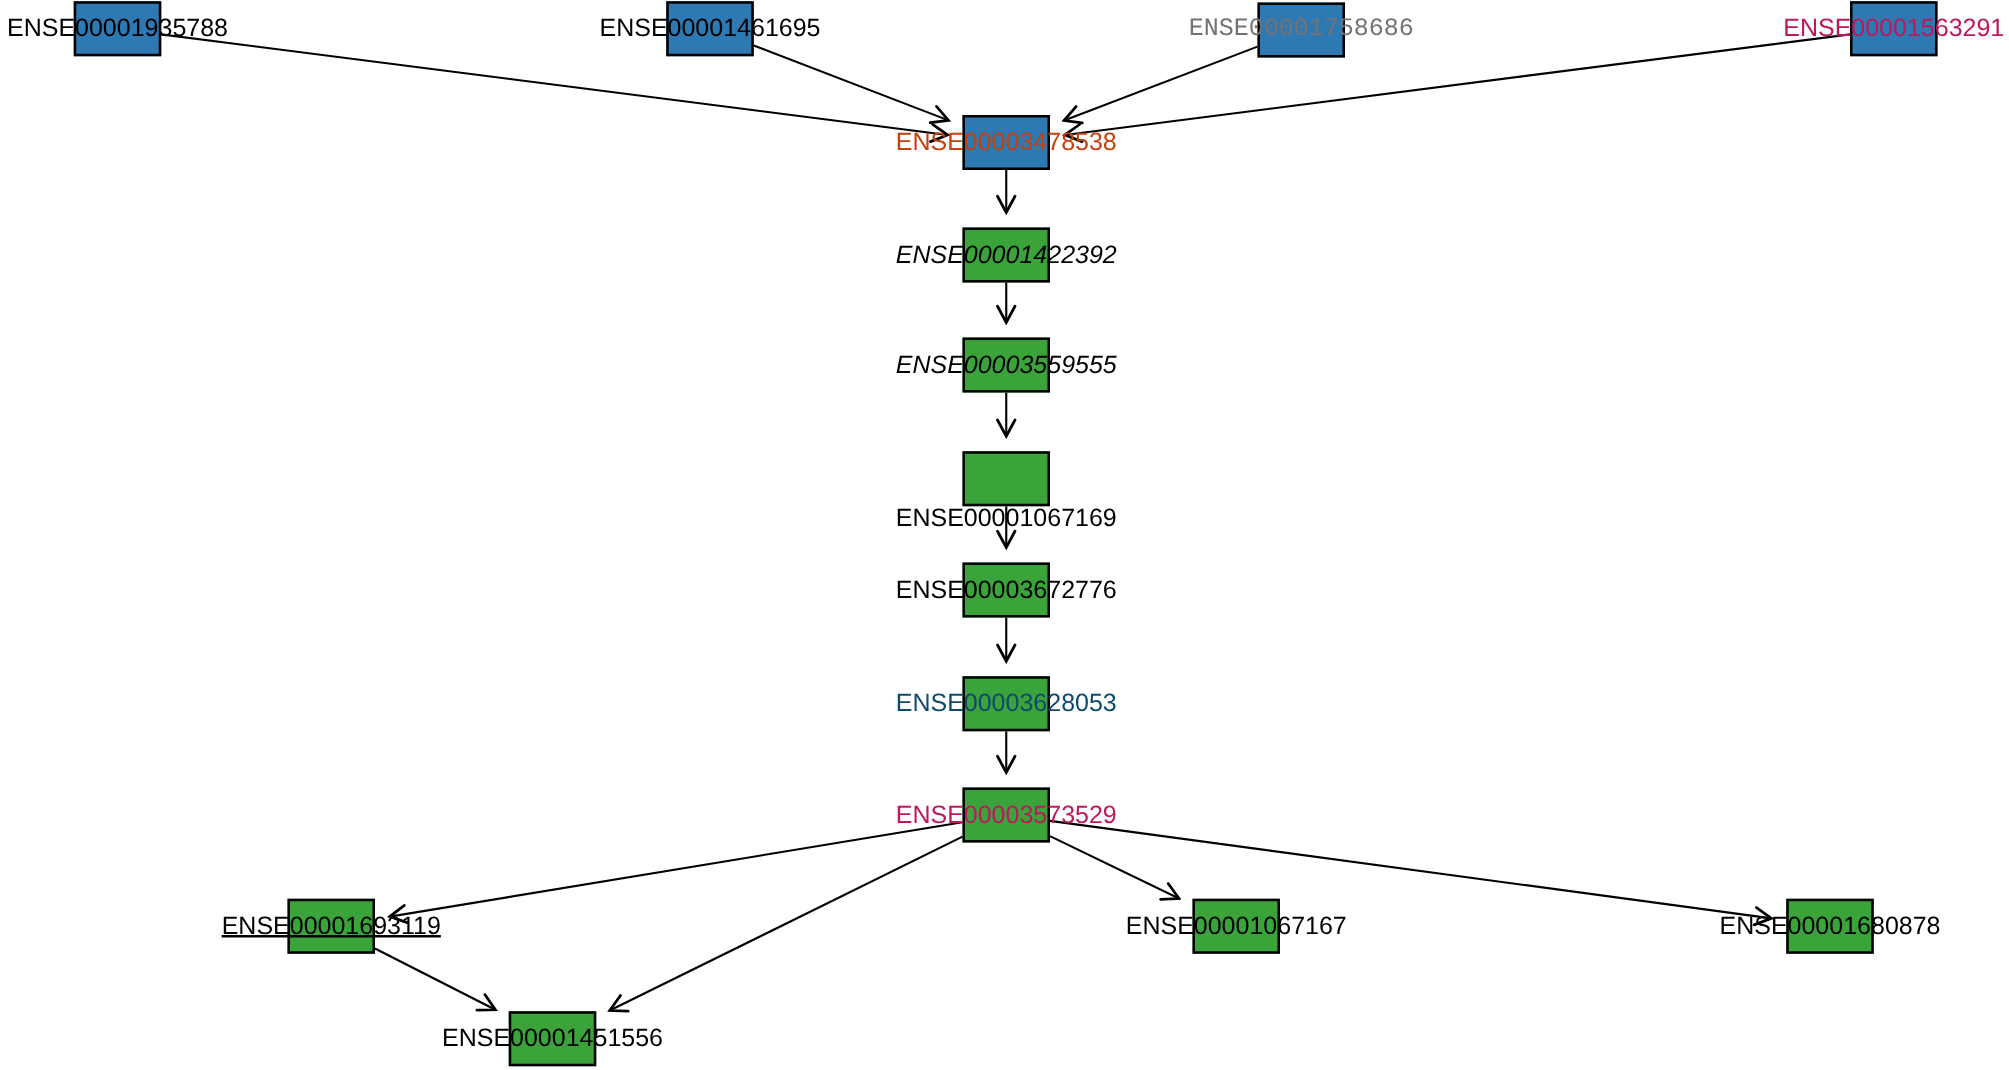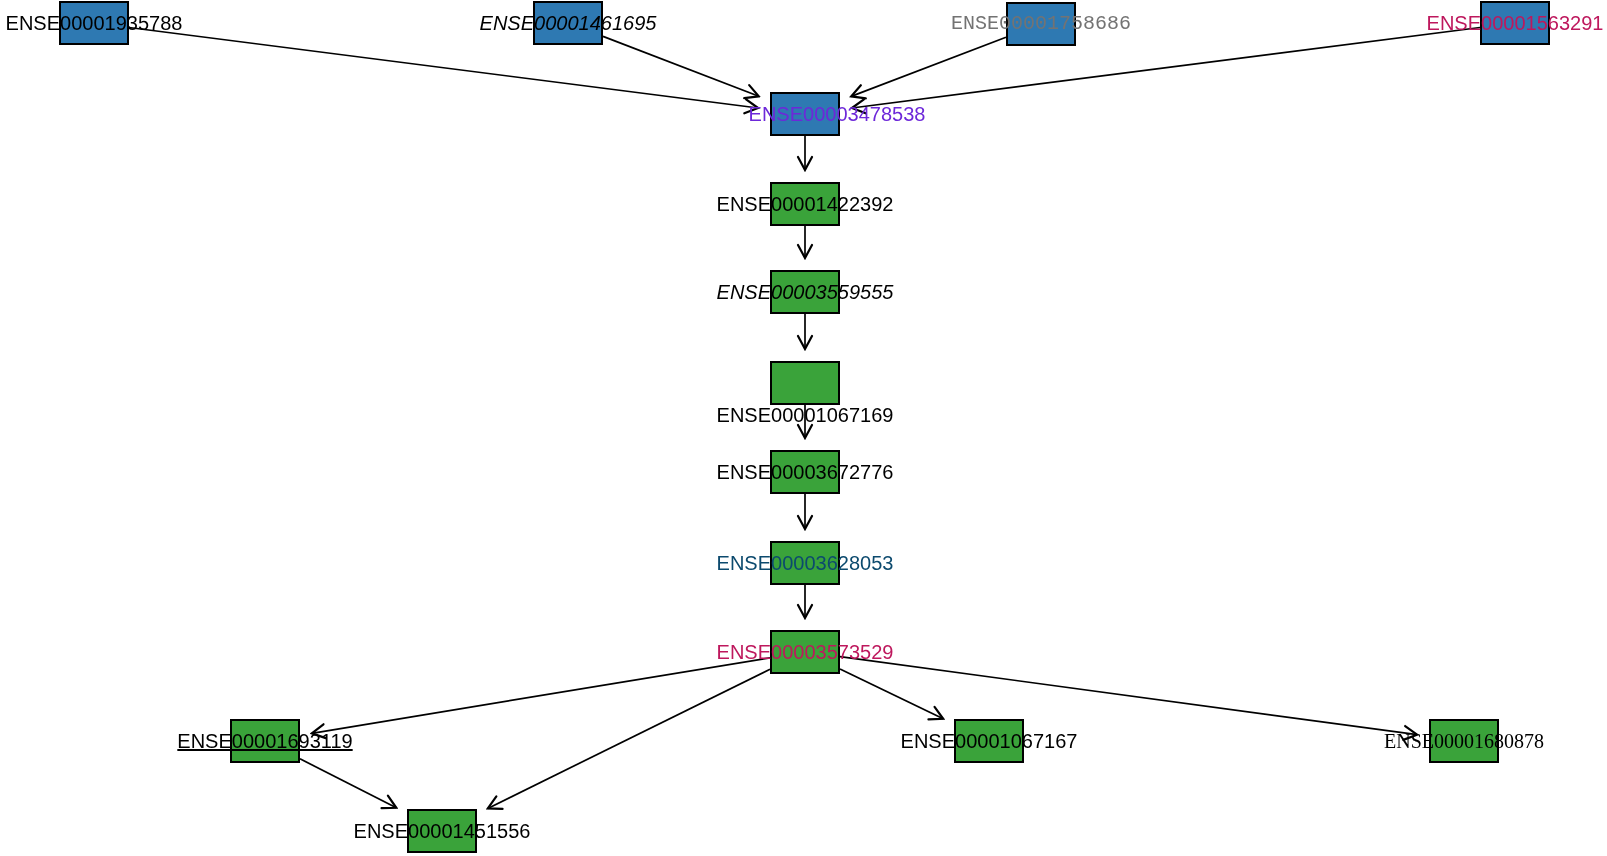--- a/index.html
+++ b/index.html
@@ -86,28 +86,28 @@
       <div class="node-box" style="left: 770px; top: 450px; width: 70px; height: 44px; background: rgb(58, 163, 58); border-color: rgb(0, 0, 0);"></div>
       <div class="node-box" style="left: 770px; top: 541px; width: 70px; height: 44px; background: rgb(58, 163, 58); border-color: rgb(0, 0, 0);"></div>
       <div class="node-box" style="left: 770px; top: 630px; width: 70px; height: 44px; background: rgb(58, 163, 58); border-color: rgb(0, 0, 0);"></div>
       <div class="node-box" style="left: 230px; top: 719px; width: 70px; height: 44px; background: rgb(58, 163, 58); border-color: rgb(0, 0, 0);"></div>
       <div class="node-box" style="left: 407px; top: 809px; width: 70px; height: 44px; background: rgb(58, 163, 58); border-color: rgb(0, 0, 0);"></div>
       <div class="node-box" style="left: 954px; top: 719px; width: 70px; height: 44px; background: rgb(58, 163, 58); border-color: rgb(0, 0, 0);"></div>
       <div class="node-box" style="left: 1429px; top: 719px; width: 70px; height: 44px; background: rgb(58, 163, 58); border-color: rgb(0, 0, 0);"></div>
     </div>
   <div id="labels-layer">
       <div class="node-label" style="left: 94px; top: 23px; color: rgb(0, 0, 0);">ENSE00001935788</div>
-      <div class="node-label" style="left: 568px; top: 23px; color: rgb(0, 0, 0); font-style: italic;">ENSE00001461695</div>
+      <div class="node-label" style="left: 568px; top: 23px; color: rgb(0, 0, 0);">ENSE00001461695</div>
       <div class="node-label" style="left: 1041px; top: 24px; color: #737373; font-family: Liberation Mono, monospace;">ENSE00001758686</div>
       <div class="node-label" style="left: 1515px; top: 23px; color: #be185d;">ENSE00001563291</div>
-      <div class="node-label" style="left: 805px; top: 114px; color: #6d28d9; margin-left: 32px;">ENSE00003478538</div>
-      <div class="node-label" style="left: 805px; top: 204px; color: rgb(0, 0, 0);">ENSE00001422392</div>
+      <div class="node-label" style="left: 805px; top: 114px; color: #c2410c;">ENSE00003478538</div>
+      <div class="node-label" style="left: 805px; top: 204px; color: rgb(0, 0, 0); font-style: italic;">ENSE00001422392</div>
       <div class="node-label" style="left: 805px; top: 292px; color: rgb(0, 0, 0); font-style: italic;">ENSE00003559555</div>
       <div class="node-label" style="left: 805px; top: 383px; color: rgb(0, 0, 0); margin-top: 32px;">ENSE00001067169</div>
       <div class="node-label" style="left: 805px; top: 472px; color: rgb(0, 0, 0);">ENSE00003672776</div>
       <div class="node-label" style="left: 805px; top: 563px; color: #0c4a6e;">ENSE00003628053</div>
       <div class="node-label" style="left: 805px; top: 652px; color: #be185d;">ENSE00003573529</div>
       <div class="node-label" style="left: 265px; top: 741px; color: rgb(0, 0, 0); text-decoration: underline;">ENSE00001693119</div>
       <div class="node-label" style="left: 442px; top: 831px; color: rgb(0, 0, 0);">ENSE00001451556</div>
       <div class="node-label" style="left: 989px; top: 741px; color: rgb(0, 0, 0);">ENSE00001067167</div>
-      <div class="node-label" style="left: 1464px; top: 741px; color: rgb(0, 0, 0); font-family: Liberation Serif, serif;">ENSE00001680878</div>
+      <div class="node-label" style="left: 1464px; top: 741px; color: rgb(0, 0, 0);">ENSE00001680878</div>
     </div>
 </div>
 
 </body></html>

